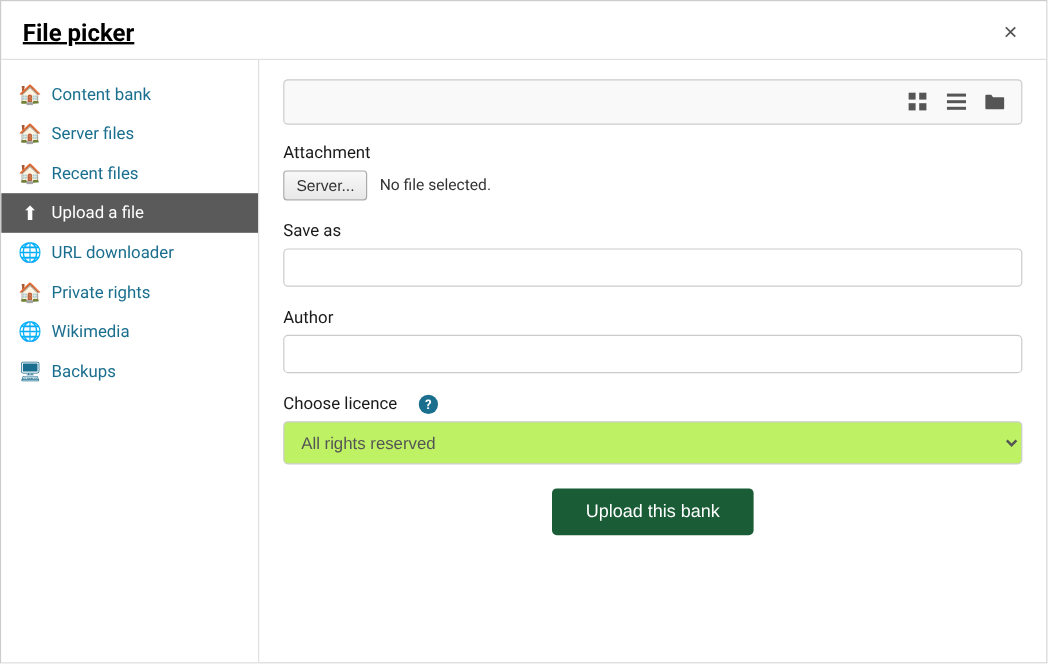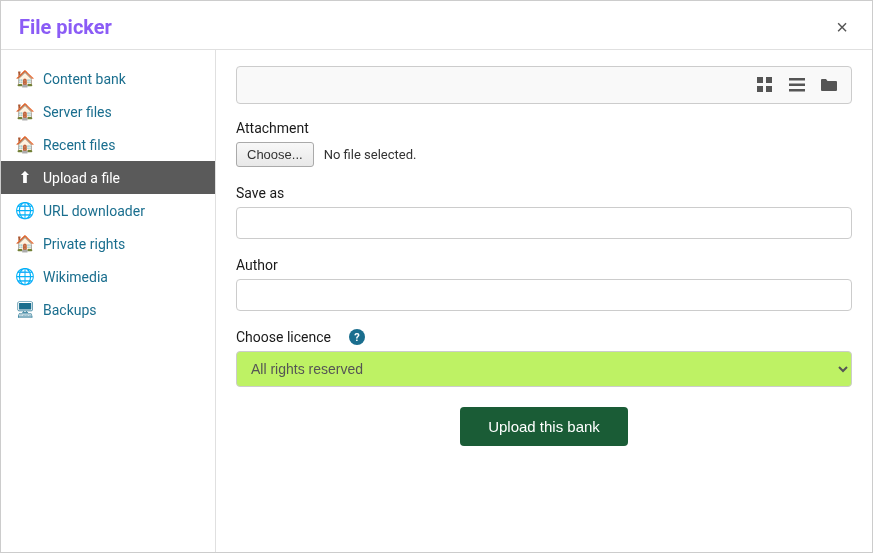--- a/index.html
+++ b/index.html
@@ -26,21 +26,22 @@
       display: flex;
       align-items: center;
       justify-content: space-between;
       padding: 14px 18px 10px 18px;
       border-bottom: 1px solid #e0e0e0;
     }
 
     .dialog-title {
       font-size: 20px;
       font-weight: 700;
-      color: #8b5cf6;
+      color: #000000;
+      text-decoration: underline;
     }
 
     .close-btn {
       background: none;
       border: none;
       font-size: 20px;
       cursor: pointer;
       color: #555;
       padding: 2px 6px;
       line-height: 1;
@@ -294,21 +295,21 @@
         <button class="toolbar-btn" title="Folder view">
           <svg class="folder-icon-svg" viewBox="0 0 16 16">
             <path d="M0 3 Q0 2 1 2 L5 2 L6.5 4 L15 4 Q16 4 16 5 L16 13 Q16 14 15 14 L1 14 Q0 14 0 13 Z"></path>
           </svg>
         </button>
       </div>
 
       <div class="form-section">
         <span class="form-label">Attachment</span>
         <div class="attachment-row">
-          <button class="browse-btn">Choose...</button>
+          <button class="browse-btn">Server...</button>
           <span class="no-file-text">No file selected.</span>
         </div>
       </div>
 
       <div class="form-section">
         <label class="form-label">Save as</label>
         <input class="text-input" type="text" placeholder="" style="">
       </div>
 
       <div class="form-section">

